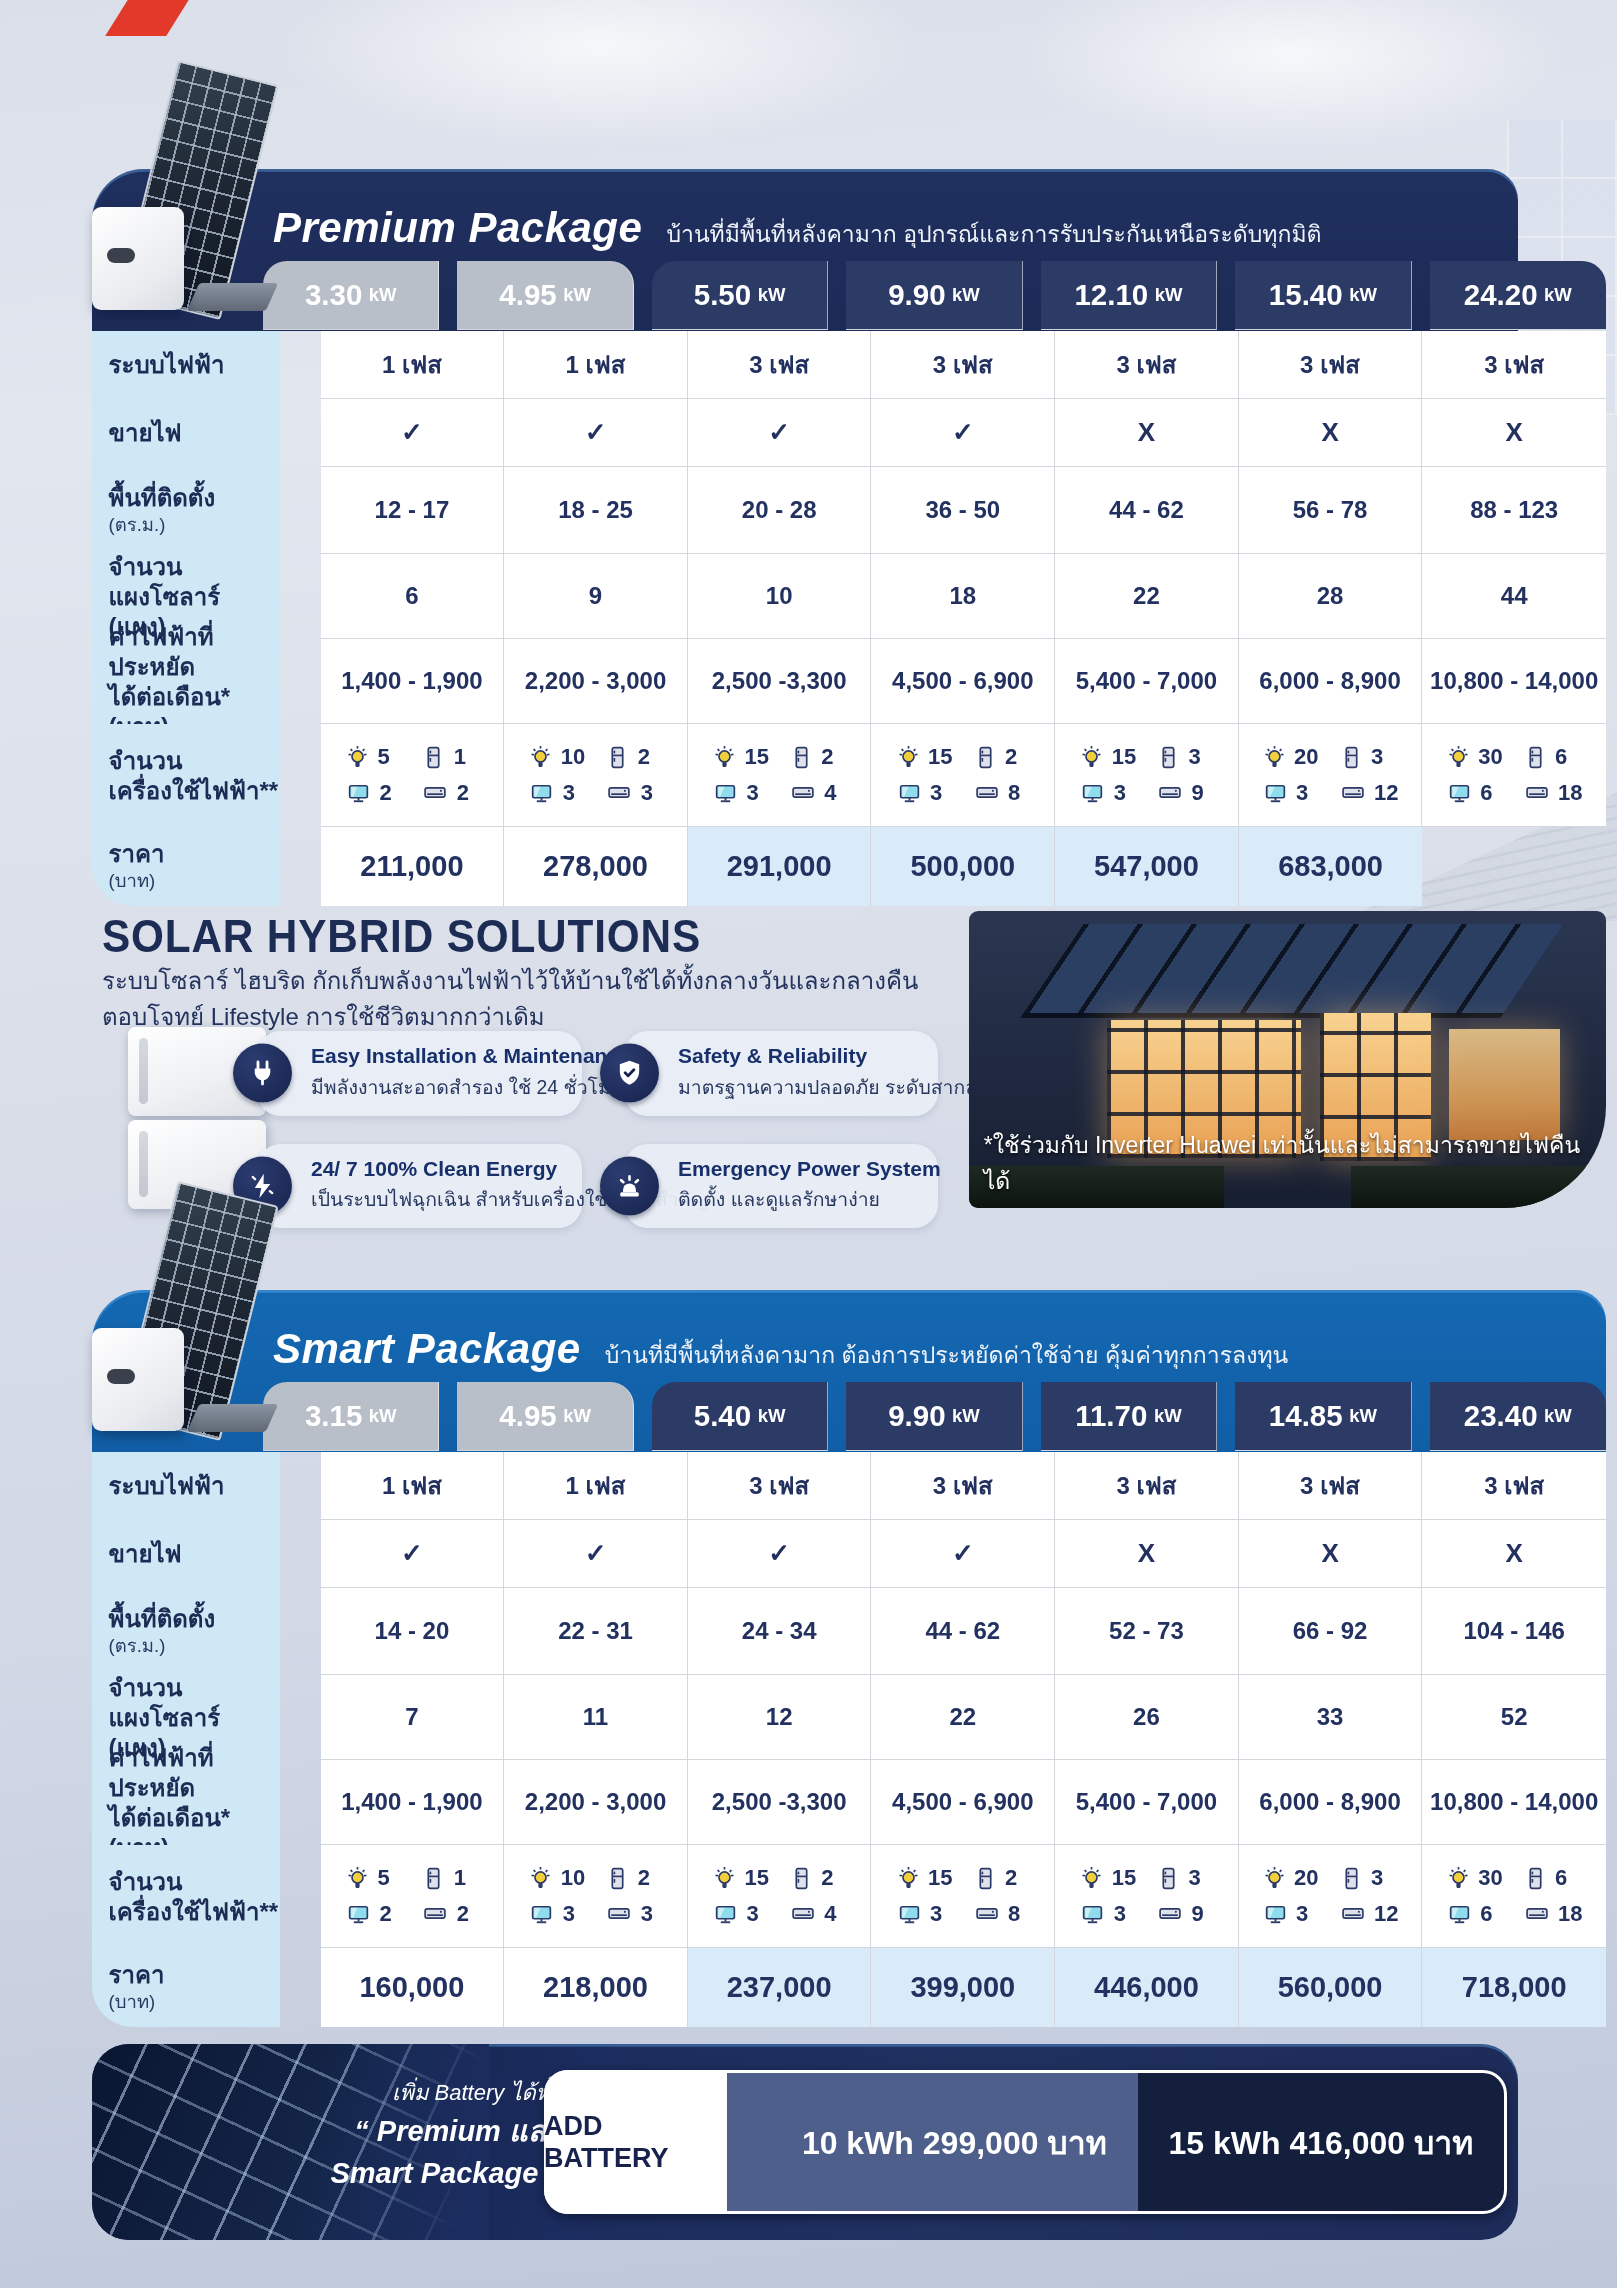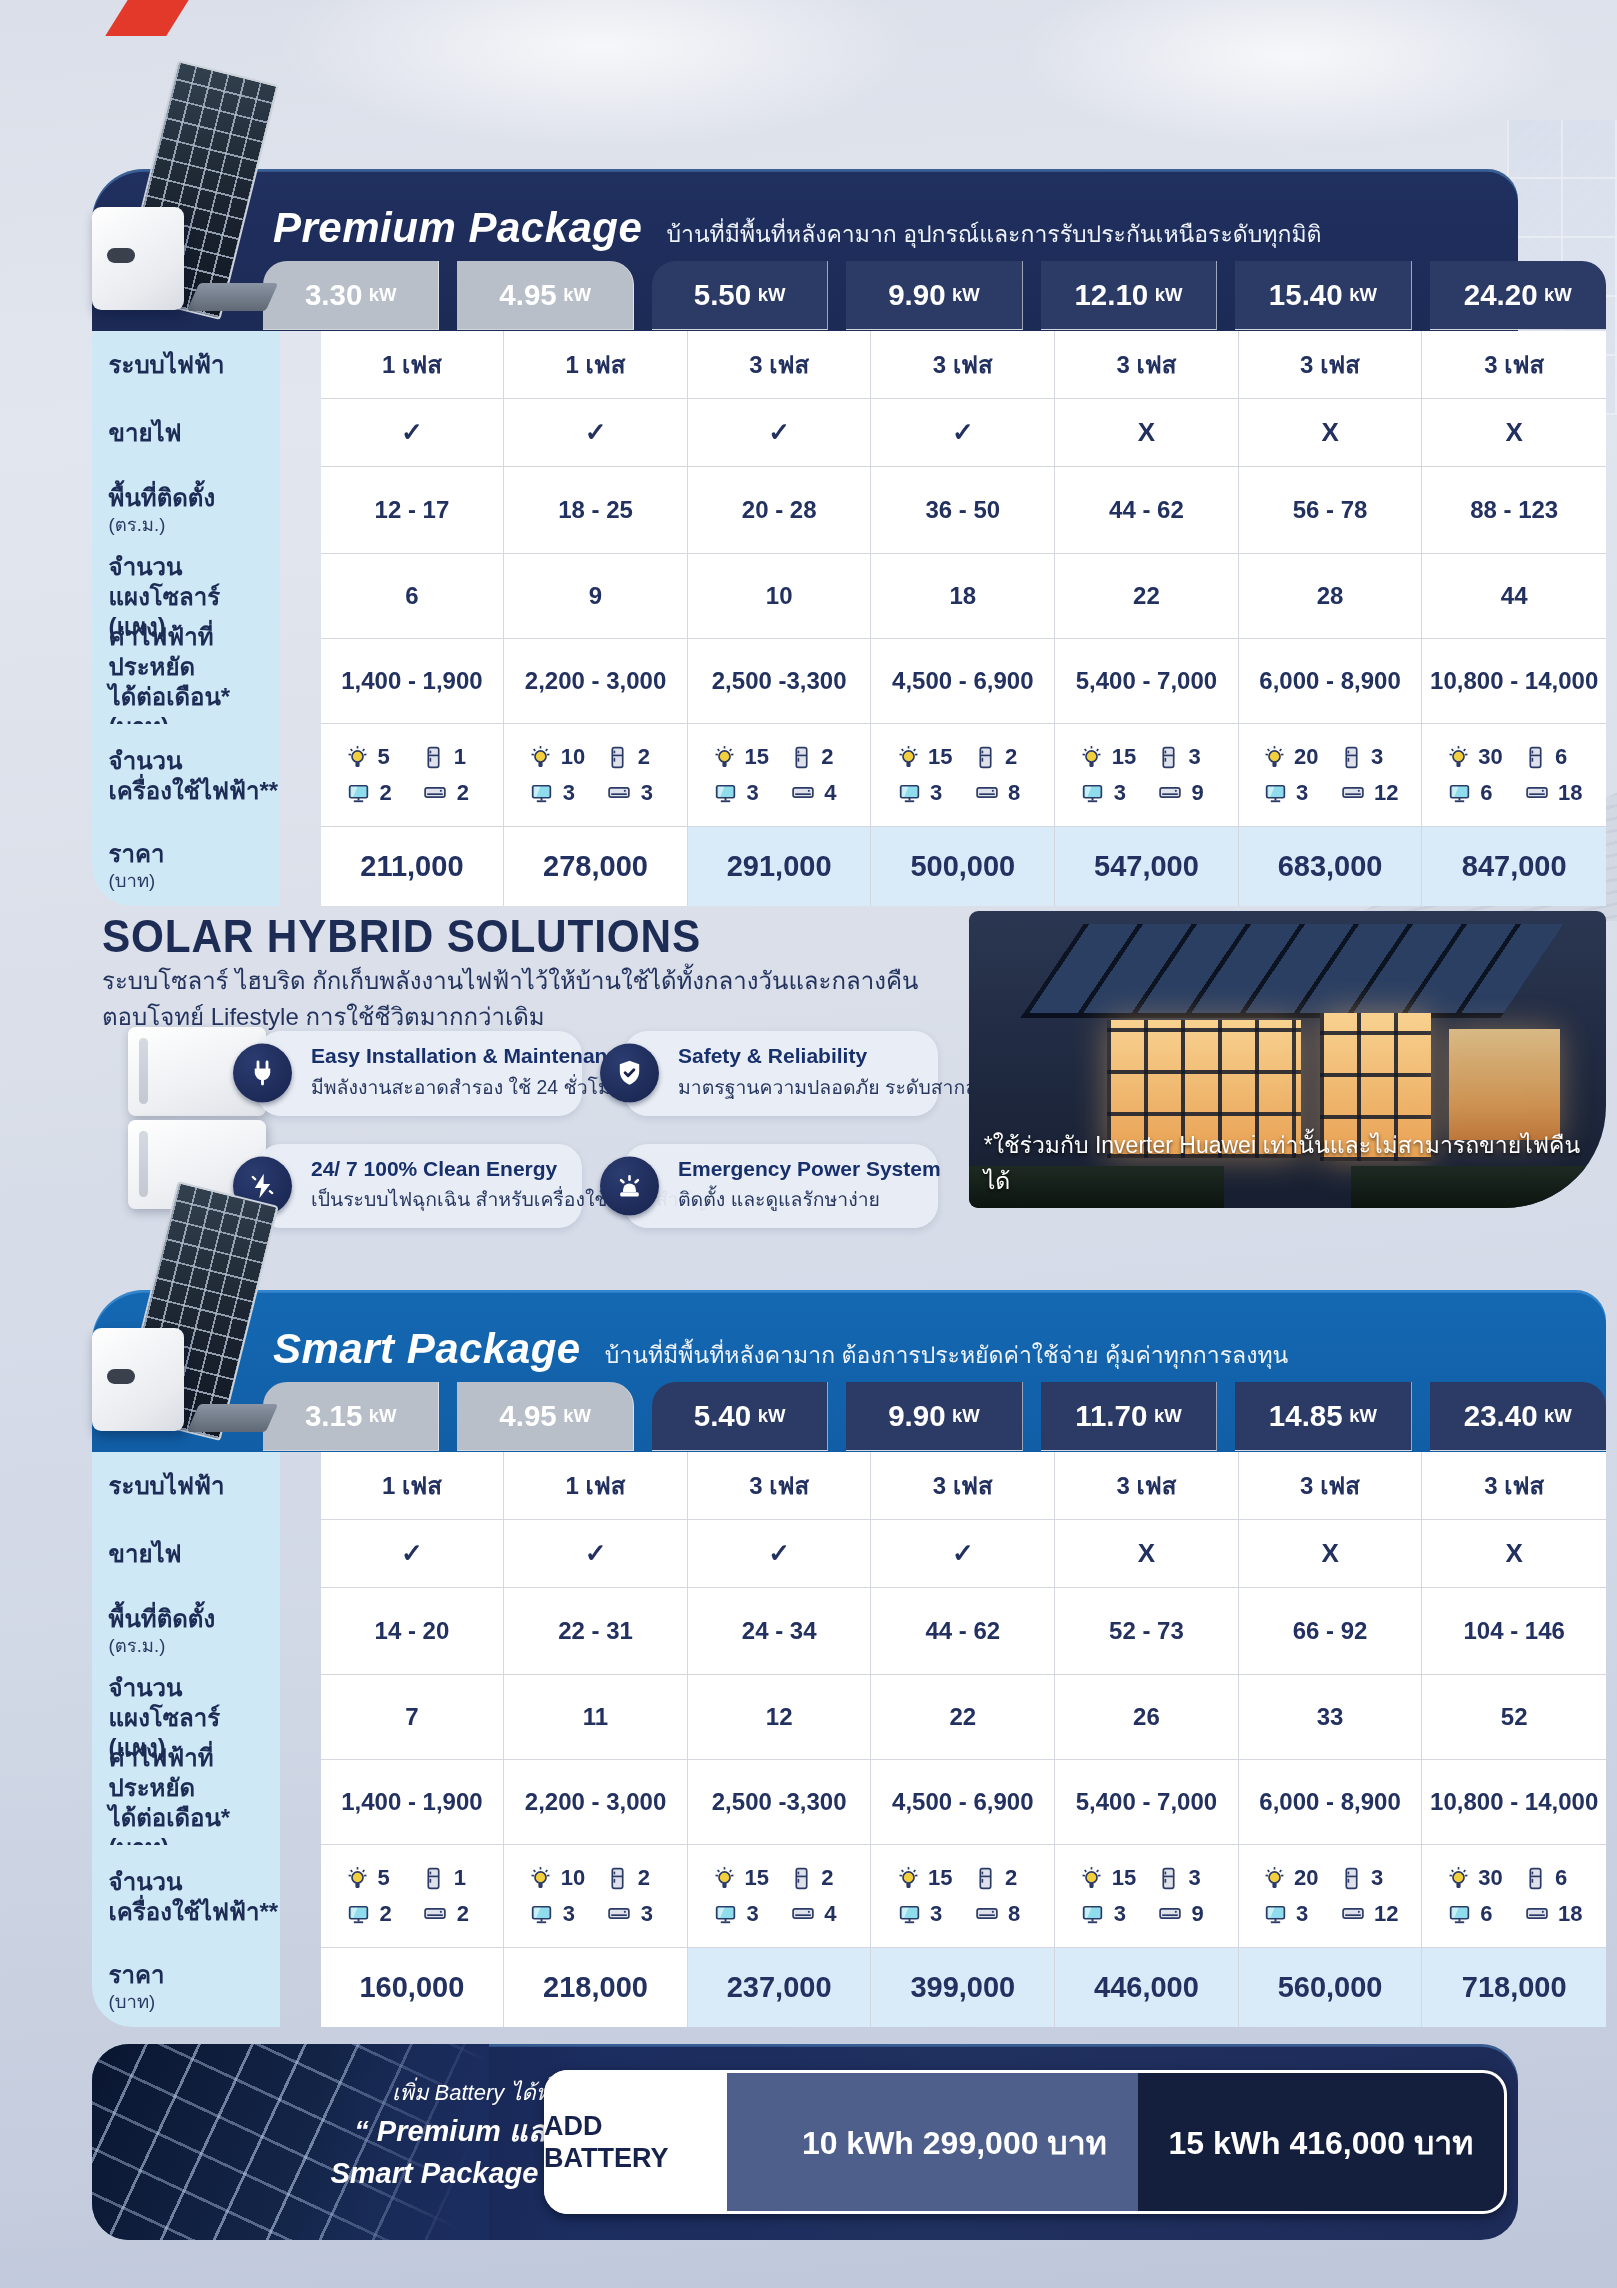--- a/index.html
+++ b/index.html
@@ -635,23 +635,20 @@
         </div>
         <div class="cell">
           <span>500,000</span>
         </div>
         <div class="cell">
           <span>547,000</span>
         </div>
         <div class="cell">
           <span>683,000</span>
         </div>
-        <div class="cell">
-          <span>847,000</span>
-        </div>
       </div>
   </div>
 </section>
 
 <section class="hybrid">
   <div class="hy-title">SOLAR HYBRID SOLUTIONS</div>
   <div class="hy-line">ระบบโซลาร์ ไฮบริด กักเก็บพลังงานไฟฟ้าไว้ให้บ้านใช้ได้ทั้งกลางวันและกลางคืน</div>
   <div class="hy-line">ตอบโจทย์ Lifestyle การใช้ชีวิตมากกว่าเดิม</div>
 
   <div class="battery-art">

